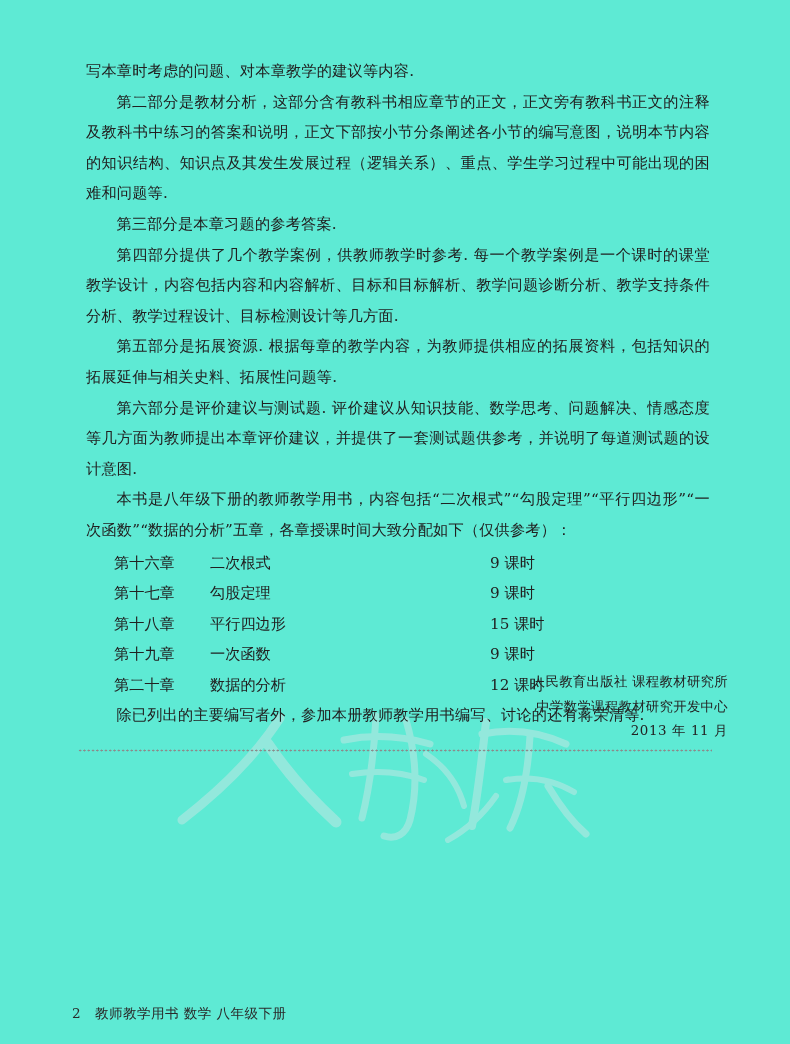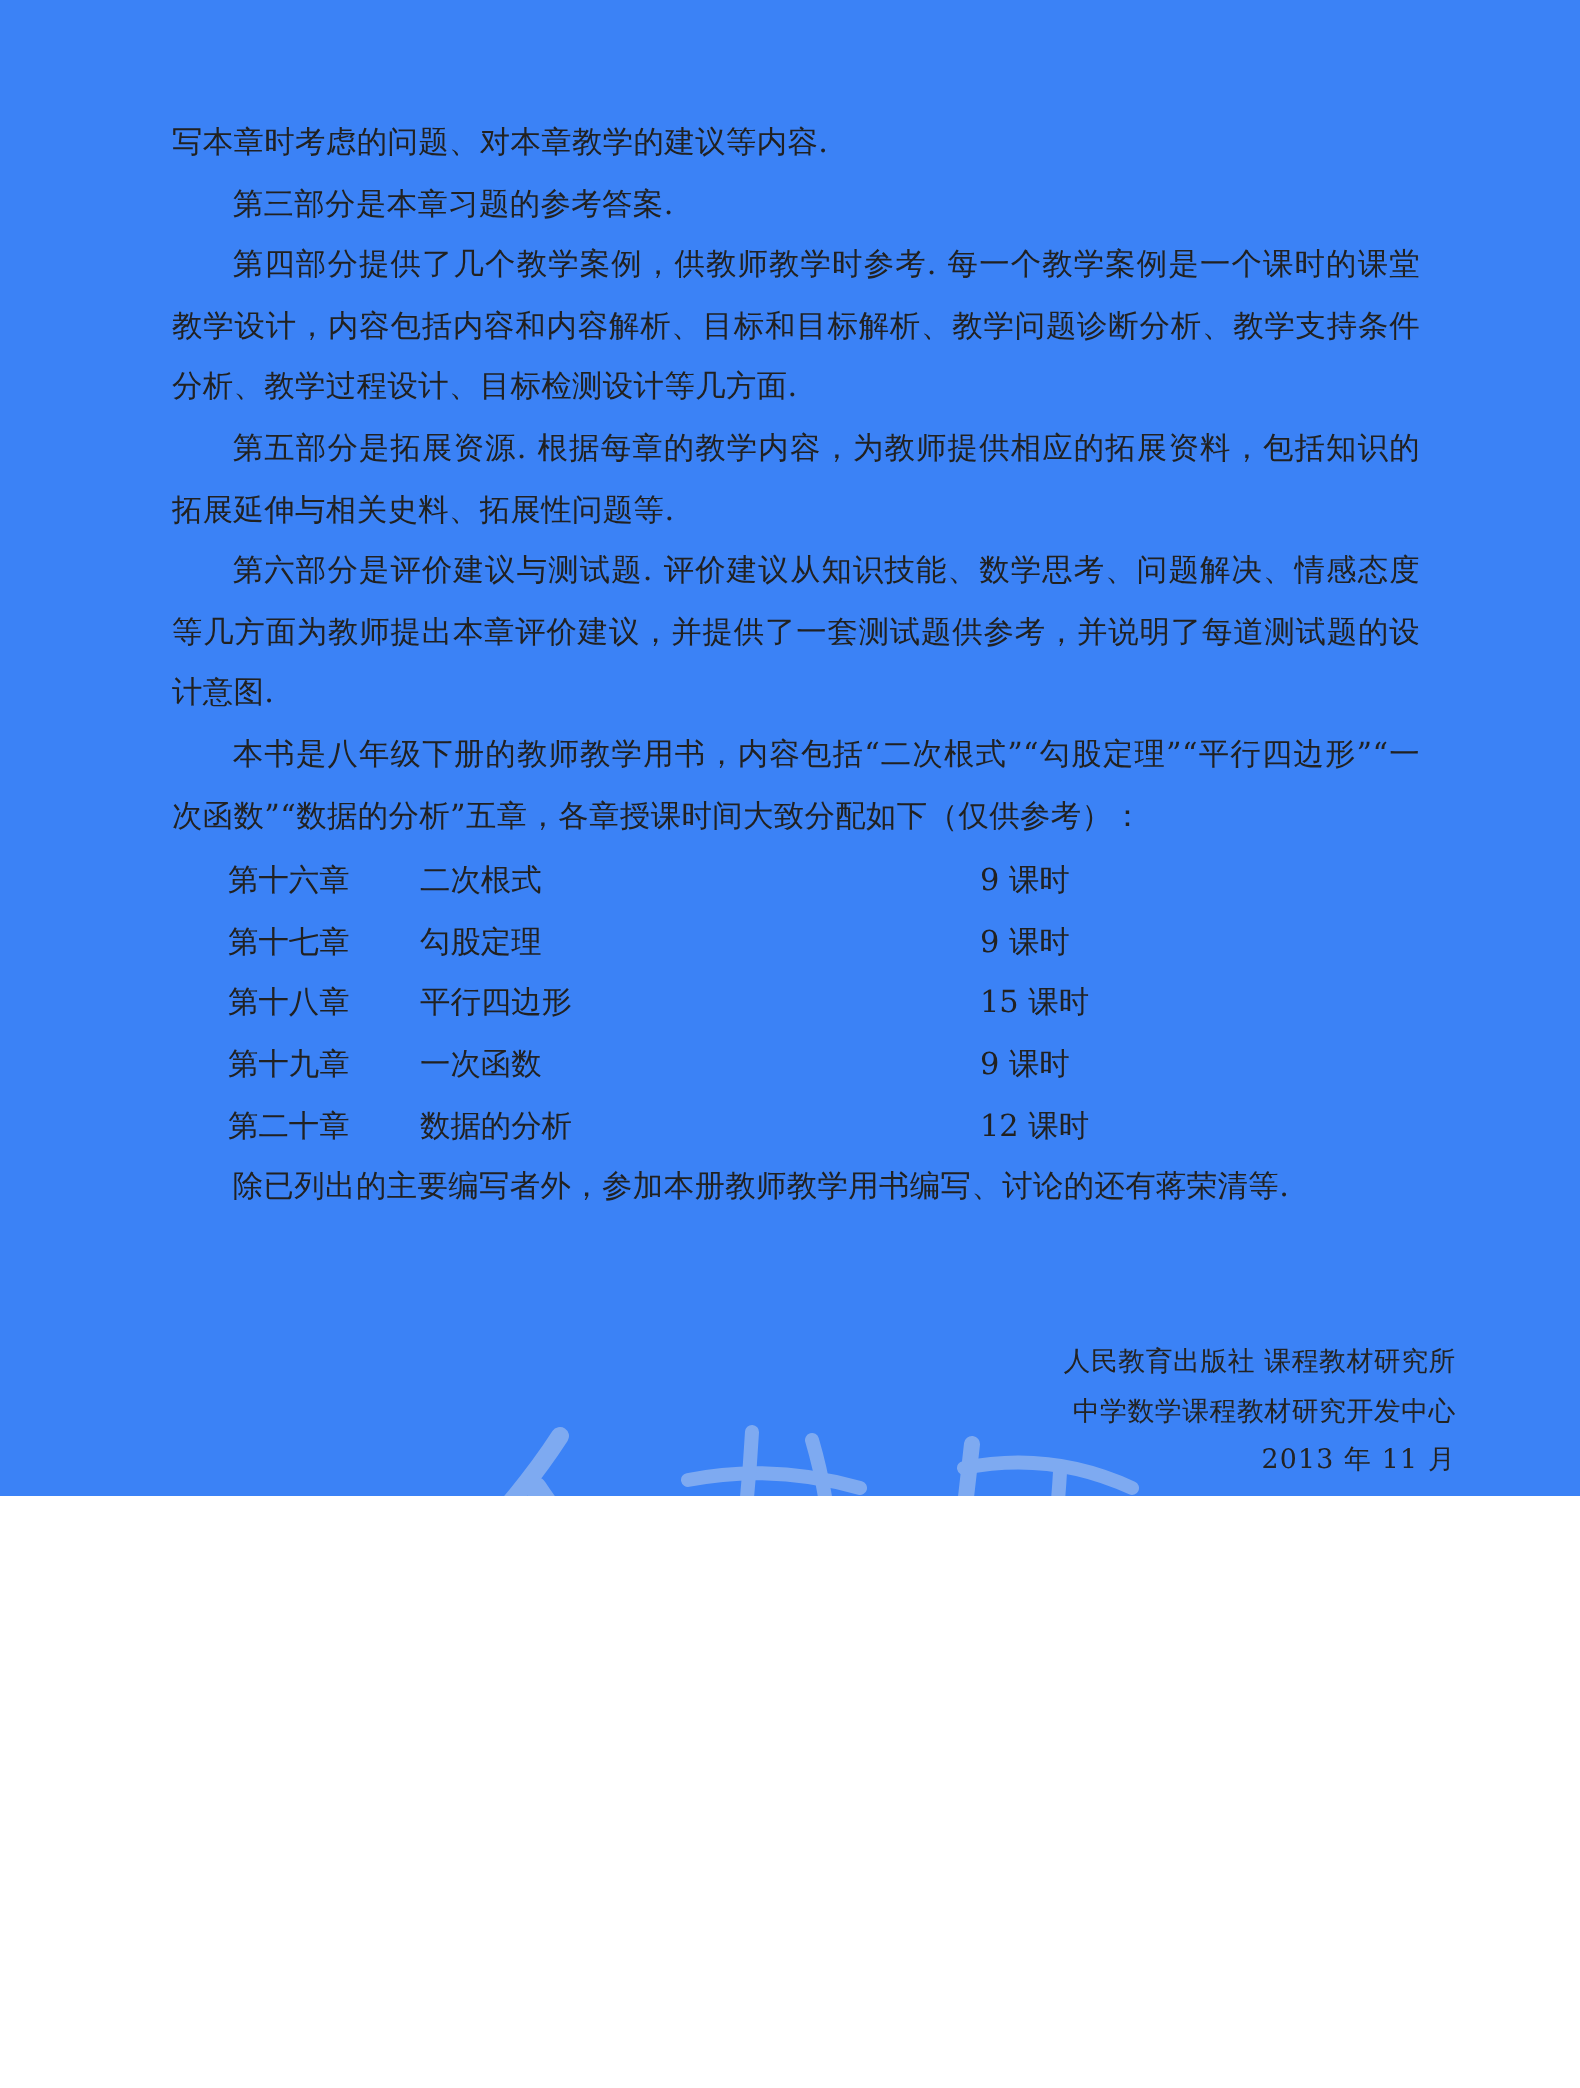--- a/index.html
+++ b/index.html
@@ -3,22 +3,22 @@
 <meta charset="utf-8">
 <style>
   html, body {
     margin: 0;
     padding: 0;
     background: #ffffff;
   }
   .page {
     position: relative;
     width: 790px;
-    height: 748px;
-    background: #3b82f6;
+    height: 1044px;
+    background: #5eead4;
     overflow: hidden;
     font-family: "DejaVu Serif", "Liberation Serif", serif;
     color: #1d1d1d;
   }
 
   
   .watermark {
     position: absolute;
     left: 130px;
     top: 700px;
@@ -129,20 +129,21 @@
         <path d="M418 86 C 430 106, 442 122, 456 134" stroke-width="7"></path>
         <path d="M366 96 C 352 116, 336 130, 318 140" stroke-width="6"></path>
       </g>
     </svg>
   </div>
 
   <div class="content">
 
     <p class="para">写本章时考虑的问题、对本章教学的建议等内容.</p>
 
+    <p class="para indent">第二部分是教材分析，这部分含有教科书相应章节的正文，正文旁有教科书正文的注释及教科书中练习的答案和说明，正文下部按小节分条阐述各小节的编写意图，说明本节内容的知识结构、知识点及其发生发展过程（逻辑关系）、重点、学生学习过程中可能出现的困难和问题等.</p>
 
     <p class="para indent">第三部分是本章习题的参考答案.</p>
 
     <p class="para indent">第四部分提供了几个教学案例，供教师教学时参考. 每一个教学案例是一个课时的课堂教学设计，内容包括内容和内容解析、目标和目标解析、教学问题诊断分析、教学支持条件分析、教学过程设计、目标检测设计等几方面.</p>
 
     <p class="para indent">第五部分是拓展资源. 根据每章的教学内容，为教师提供相应的拓展资料，包括知识的拓展延伸与相关史料、拓展性问题等.</p>
 
     <p class="para indent">第六部分是评价建议与测试题. 评价建议从知识技能、数学思考、问题解决、情感态度等几方面为教师提出本章评价建议，并提供了一套测试题供参考，并说明了每道测试题的设计意图.</p>
 
     <p class="para indent">本书是八年级下册的教师教学用书，内容包括“二次根式”“勾股定理”“平行四边形”“一次函数”“数据的分析”五章，各章授课时间大致分配如下（仅供参考）：</p>

